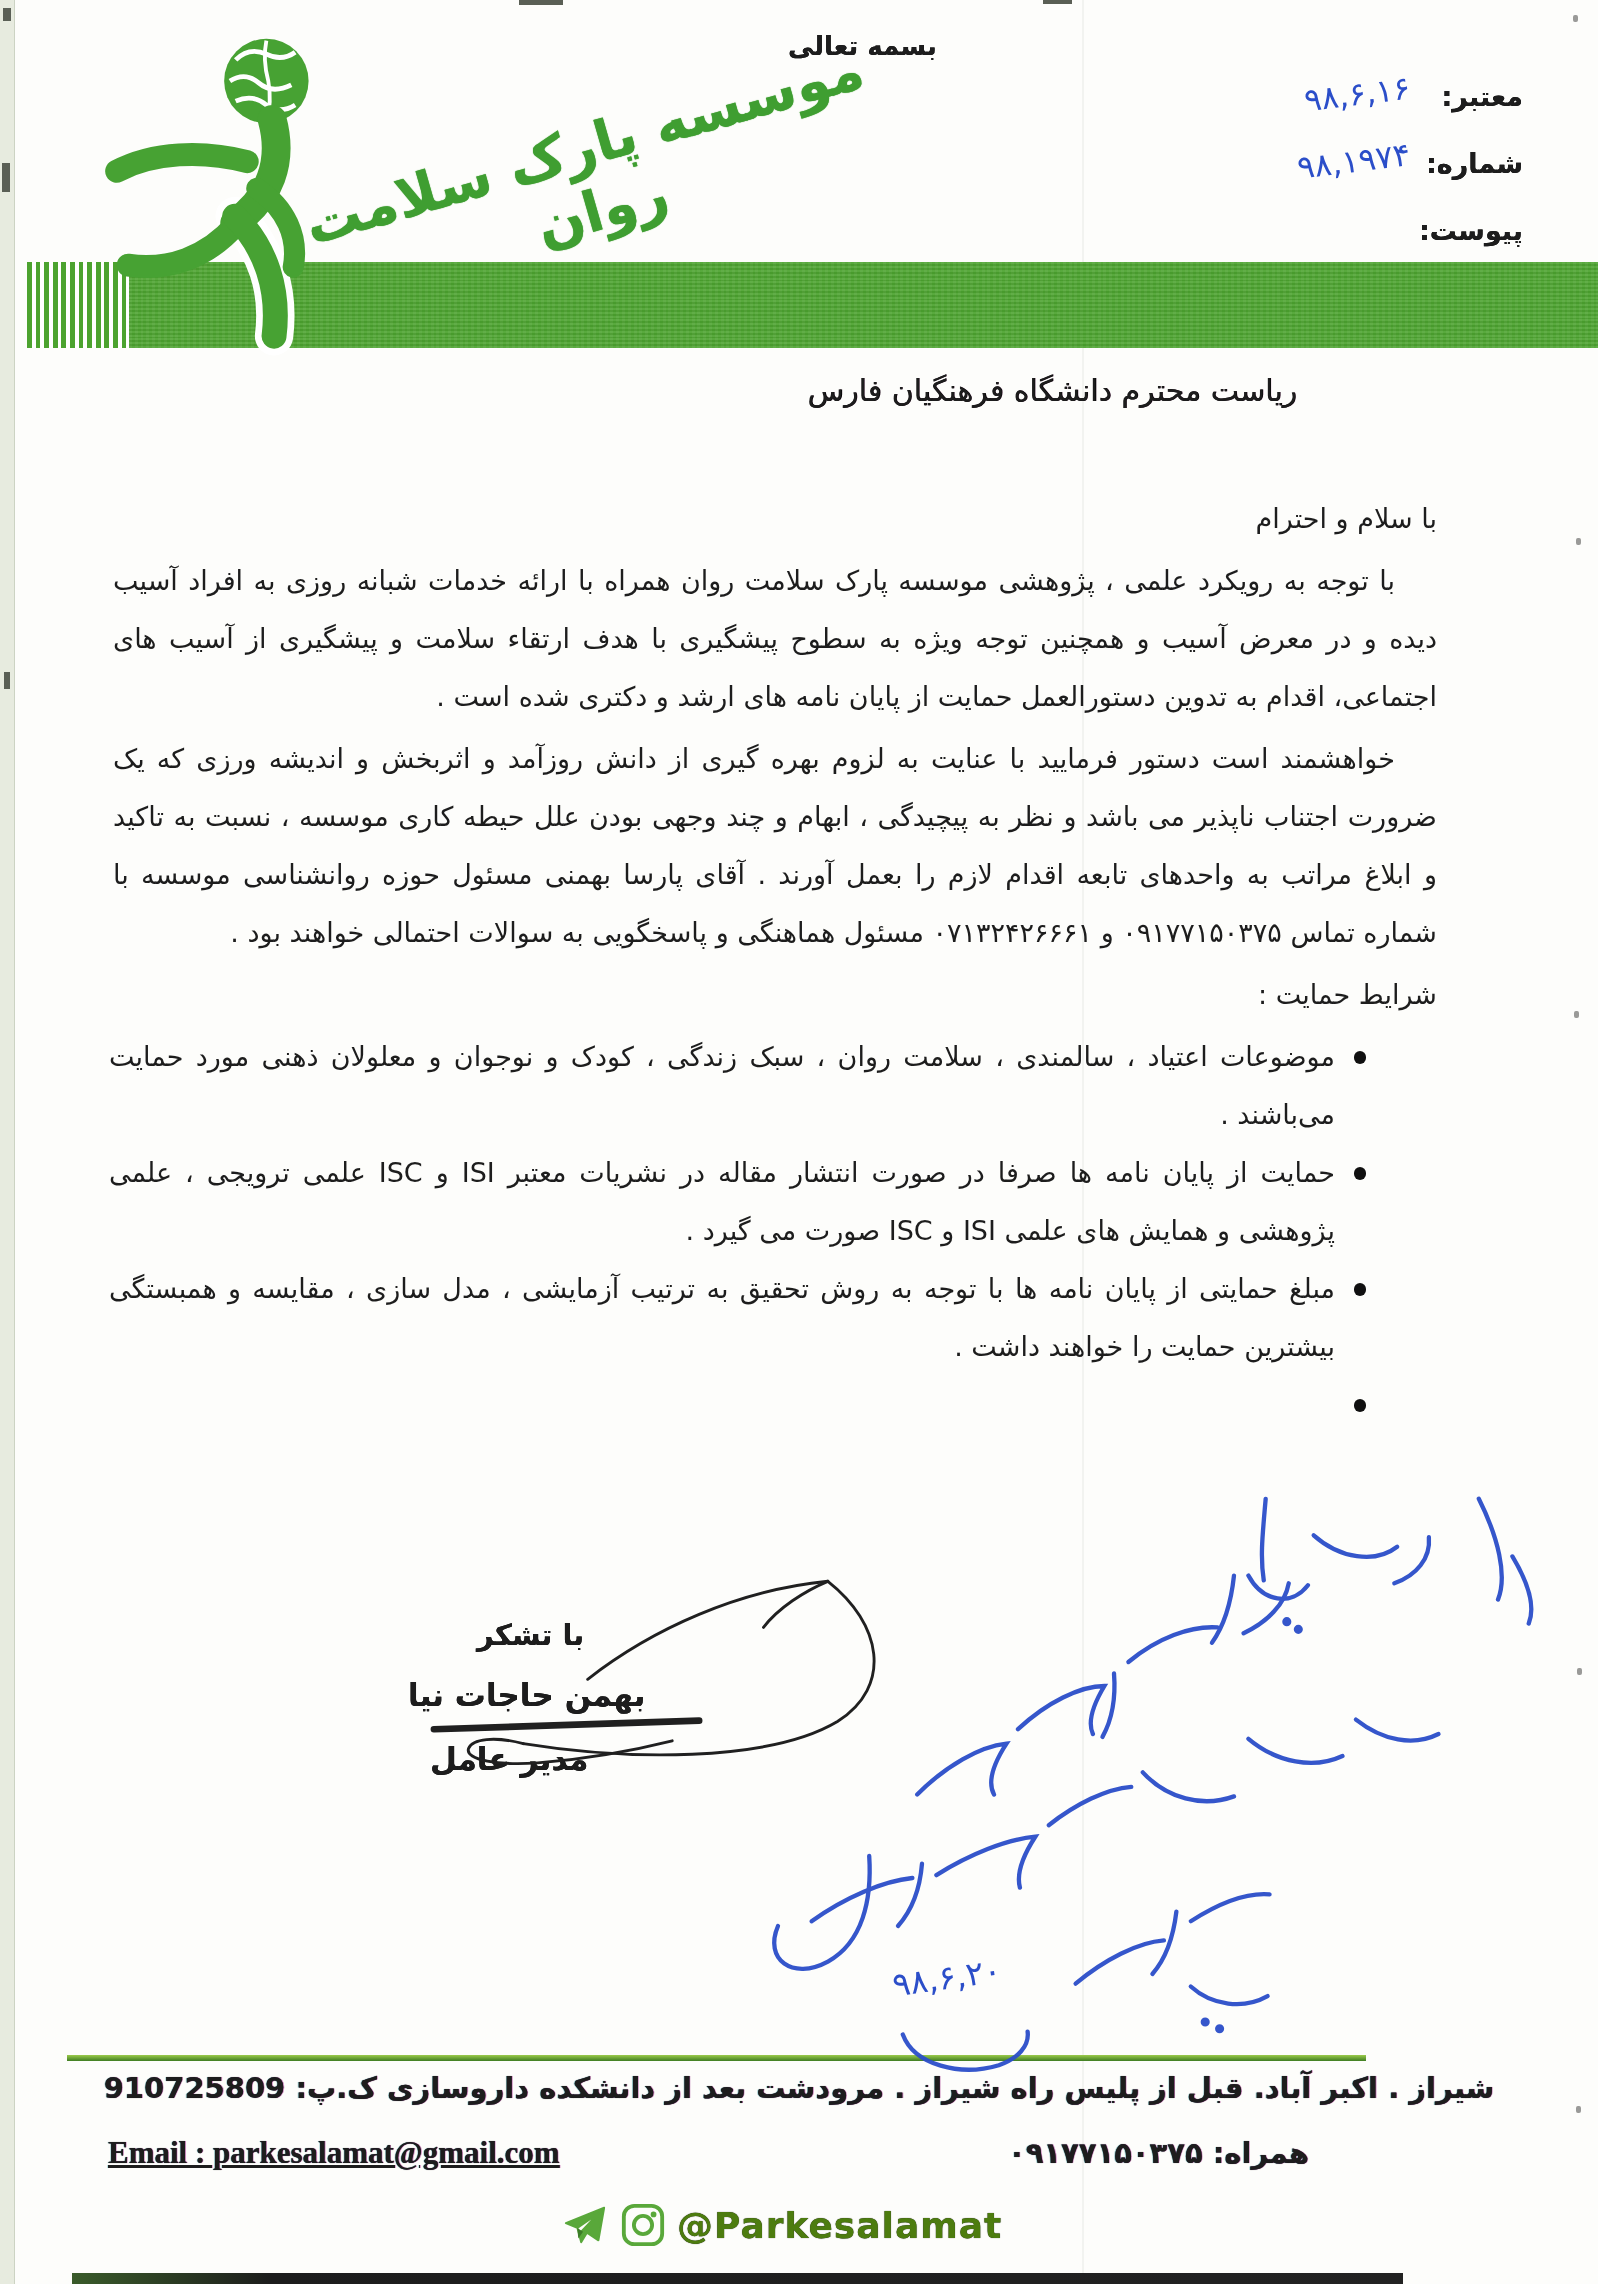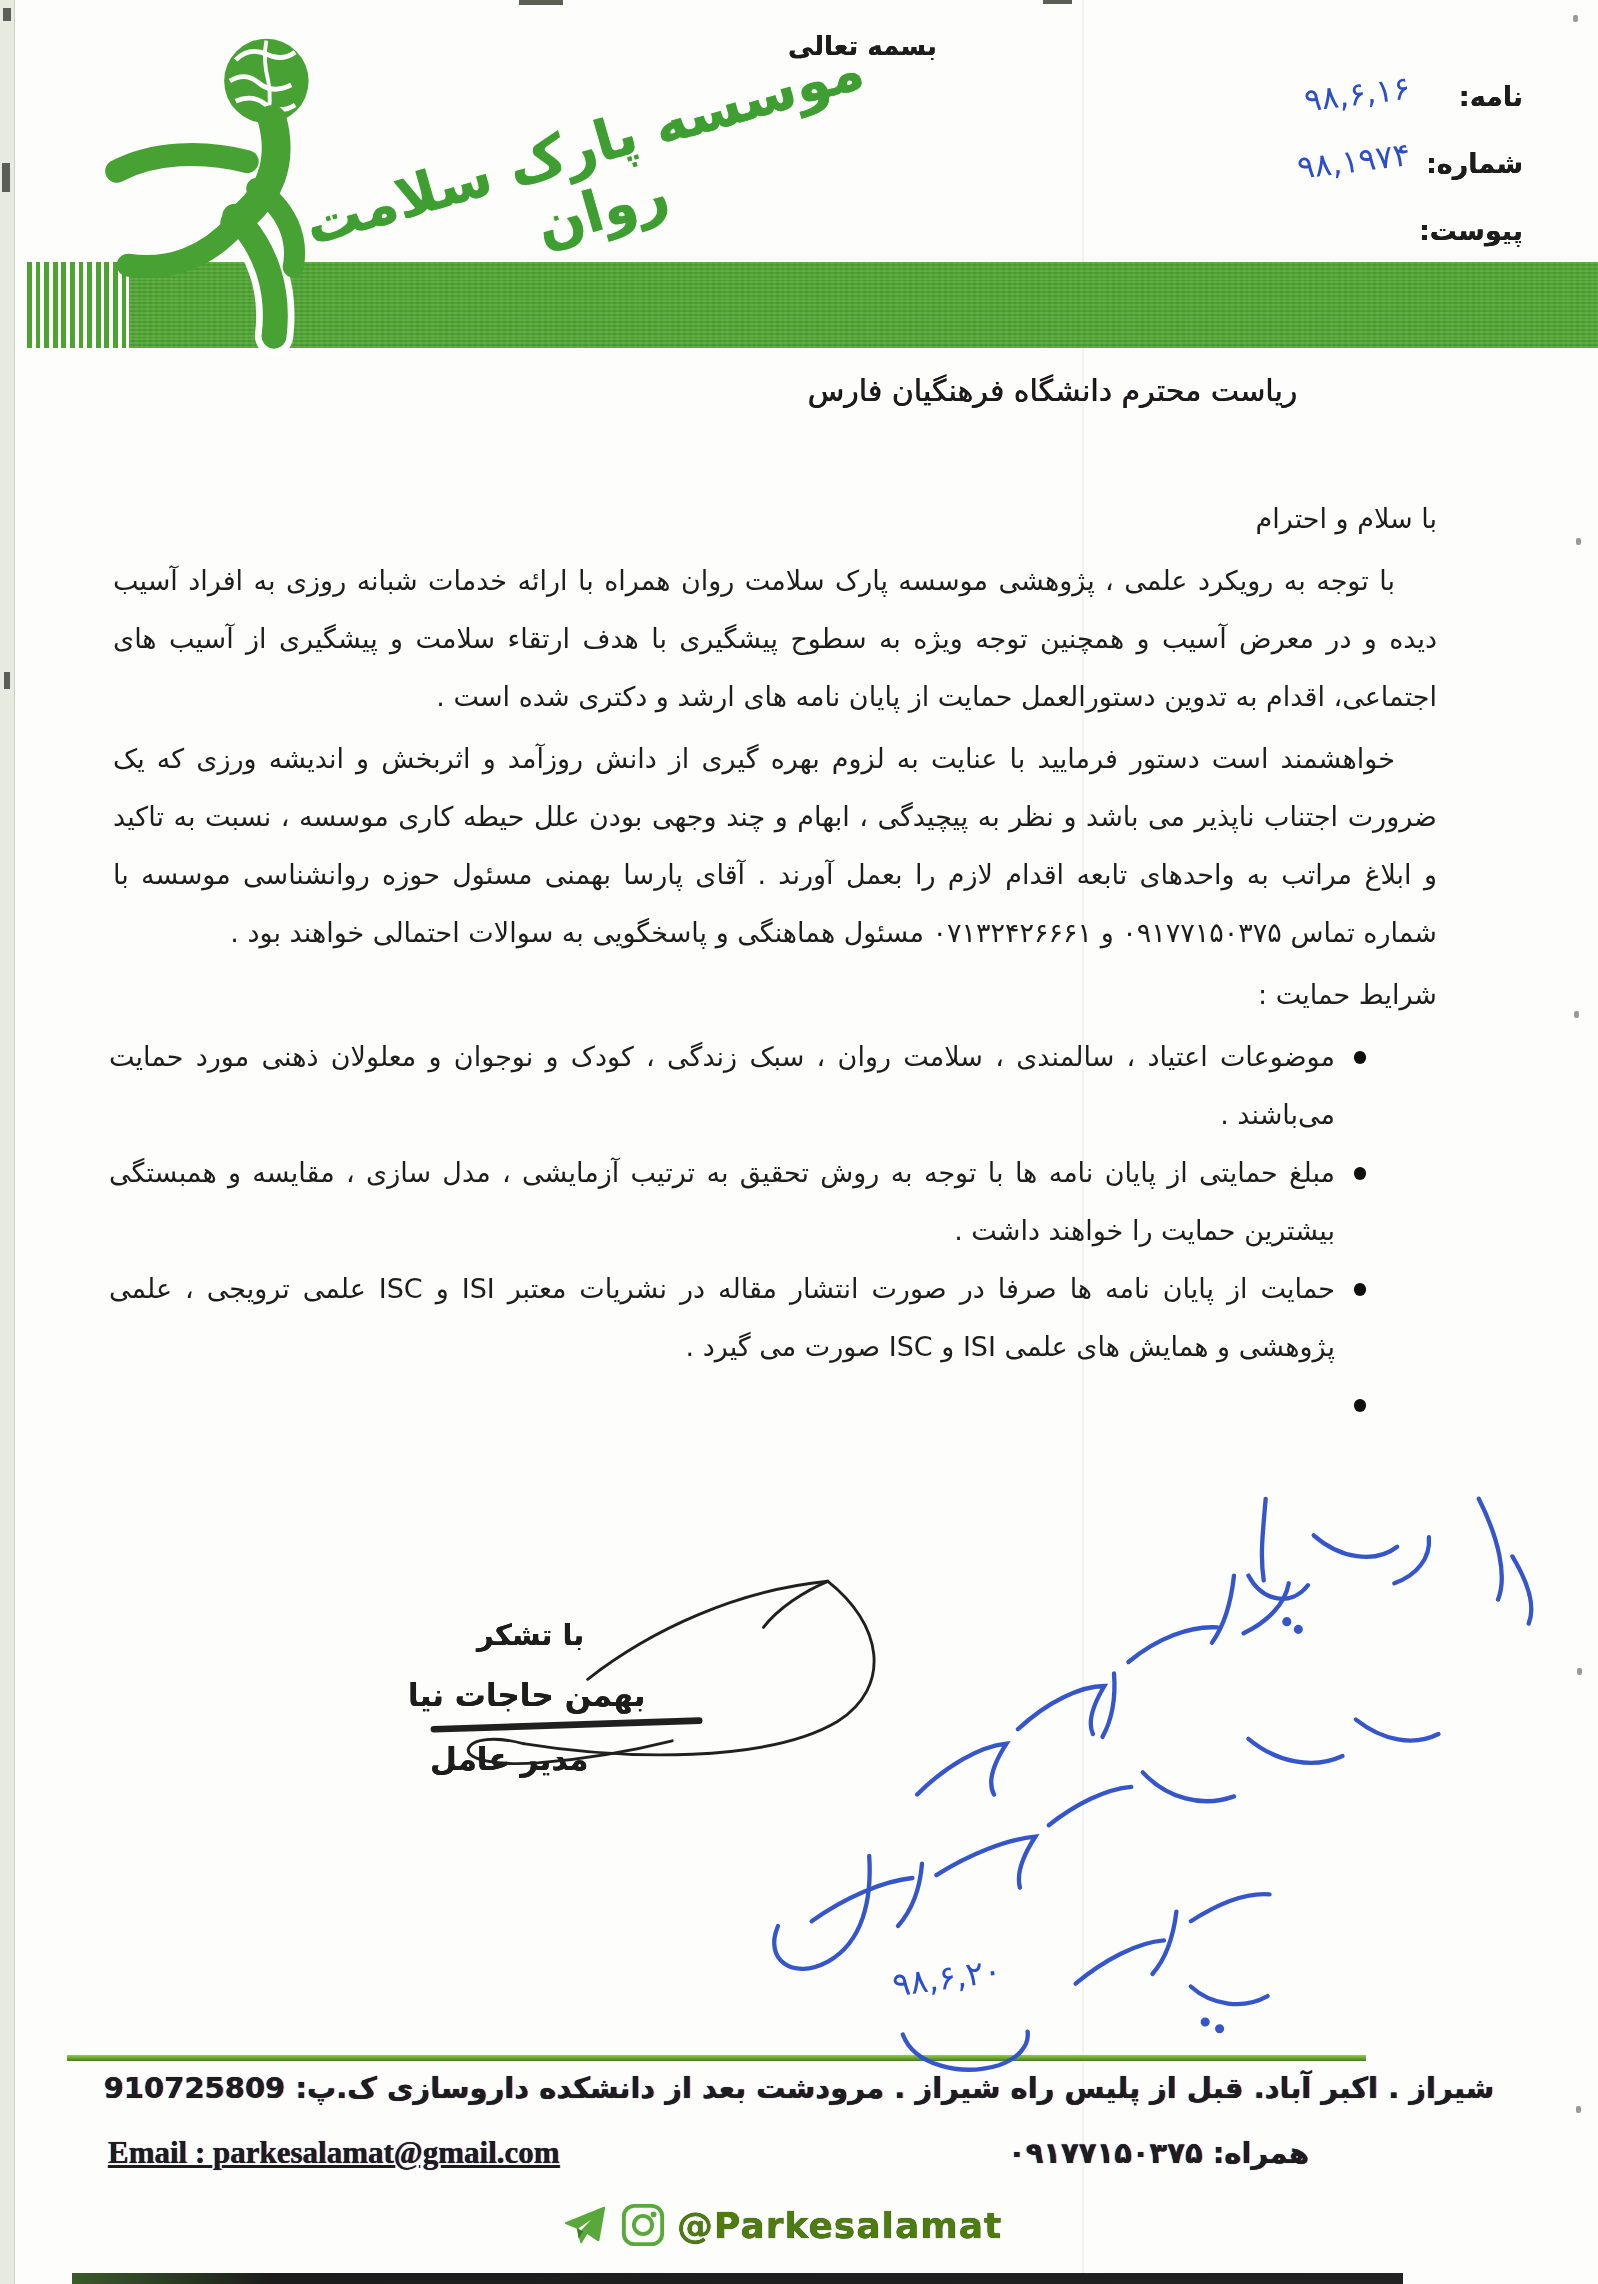--- a/index.html
+++ b/index.html
@@ -101,43 +101,43 @@
       <path d="M205 215 C238 248 252 292 246 340" stroke-width="26"></path>
     </g>
   </svg>
 
   <div class="calligraphy">موسسه پارک سلامت روان</div>
 
   <div class="bismillah">بسمه تعالی</div>
 
   <div class="fields">
     <div class="field-row">
-      <span class="field-label">نامه:</span>
+      <span class="field-label">معتبر:</span>
       <span class="hand-value">۹۸,۶,۱۶</span>
     </div>
     <div class="field-row">
       <span class="field-label">شماره:</span>
       <span class="hand-value">۹۸,۱۹۷۴</span>
     </div>
     <div class="field-row">
       <span class="field-label">پیوست:</span>
     </div>
   </div>
 
   <div class="recipient">ریاست محترم دانشگاه فرهنگیان فارس</div>
 
   <div class="letter-body">
     <p class="salutation">با سلام و احترام</p>
     <p>با توجه به رویکرد علمی ، پژوهشی موسسه پارک سلامت روان همراه با ارائه خدمات شبانه روزی به افراد آسیب دیده و در معرض آسیب و همچنین توجه ویژه به سطوح پیشگیری با هدف ارتقاء سلامت و پیشگیری از آسیب های اجتماعی، اقدام به تدوین دستورالعمل حمایت از پایان نامه های ارشد و دکتری شده است .</p>
     <p>خواهشمند است دستور فرمایید با عنایت به لزوم بهره گیری از دانش روزآمد و اثربخش و اندیشه ورزی که یک ضرورت اجتناب ناپذیر می باشد و نظر به پیچیدگی ، ابهام و چند وجهی بودن علل حیطه کاری موسسه ، نسبت به تاکید و ابلاغ مراتب به واحدهای تابعه اقدام لازم را بعمل آورند . آقای پارسا بهمنی مسئول حوزه روانشناسی موسسه با شماره تماس ۰۹۱۷۷۱۵۰۳۷۵ و ۰۷۱۳۲۴۲۶۶۶۱ مسئول هماهنگی و پاسخگویی به سوالات احتمالی خواهند بود .</p>
     <p class="conditions">شرایط حمایت :</p>
     <ul class="bullets">
       <li><span class="dot"></span><span>موضوعات اعتیاد ، سالمندی ، سلامت روان ، سبک زندگی ، کودک و نوجوان و معلولان ذهنی مورد حمایت می‌باشند .</span></li>
+      <li><span class="dot"></span><span>حمایت از پایان نامه ها صرفا در صورت انتشار مقاله در نشریات معتبر ISI و ISC علمی ترویجی ، علمی پژوهشی و همایش های علمی ISI و ISC صورت می گیرد .</span></li>
       <li><span class="dot"></span><span>مبلغ حمایتی از پایان نامه ها با توجه به روش تحقیق به ترتیب آزمایشی ، مدل سازی ، مقایسه و همبستگی بیشترین حمایت را خواهند داشت .</span></li>
-      <li><span class="dot"></span><span>حمایت از پایان نامه ها صرفا در صورت انتشار مقاله در نشریات معتبر ISI و ISC علمی ترویجی ، علمی پژوهشی و همایش های علمی ISI و ISC صورت می گیرد .</span></li>
       <li><span class="dot"></span></li>
     </ul>
   </div>
 
   <div class="sig-thanks">با تشکر</div>
   <div class="sig-name">بهمن حاجات نیا</div>
   <div class="sig-title">مدیر عامل</div>
   <svg class="sig-svg" width="538" height="250" viewBox="400 1600 560 260">
     <g stroke="#202020" fill="none" stroke-linecap="round">
       <path d="M612 1748 C680 1695 770 1655 862 1646" stroke-width="3"></path>

